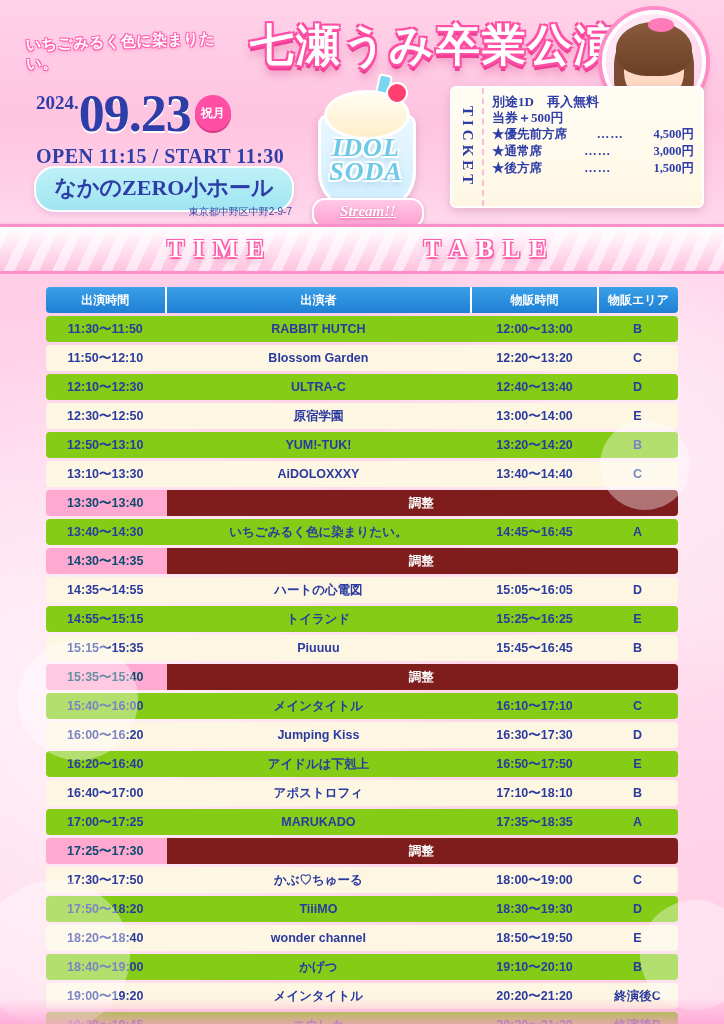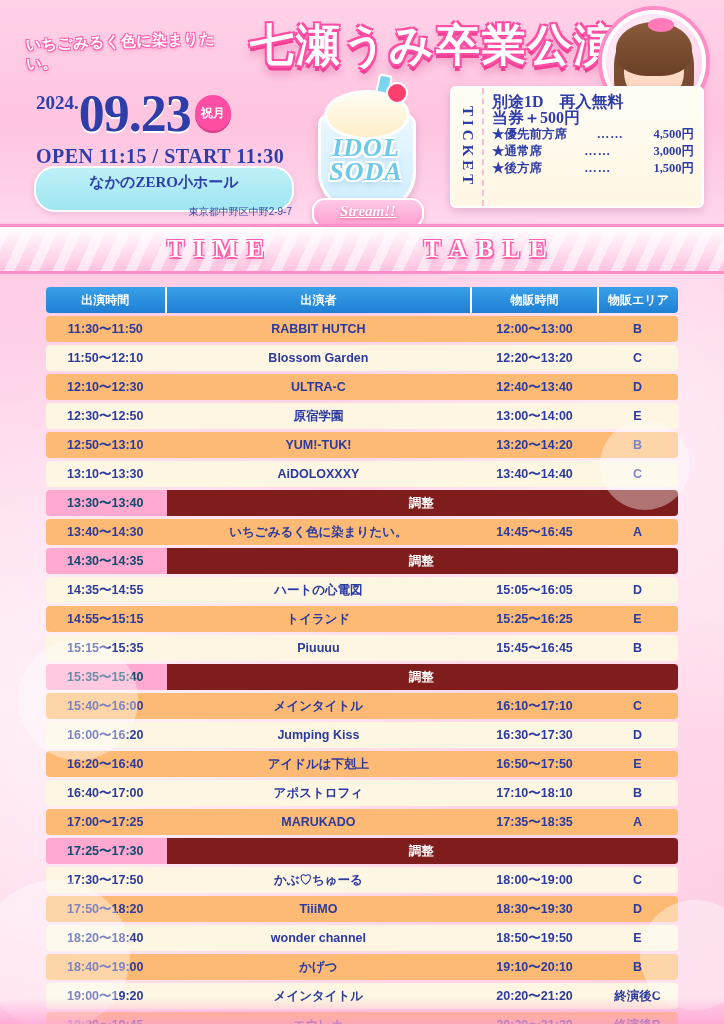--- a/index.html
+++ b/index.html
@@ -94,21 +94,21 @@
     letter-spacing:.5px;
   }
   .venue-pill{
     position:absolute;left:34px;top:166px;width:256px;height:42px;border-radius:21px;
     background:linear-gradient(180deg,#bff0f7 0%, #9fe6f2 100%);
     border:2px solid #ffffff;
     box-shadow:0 2px 6px rgba(120,60,120,.18);
   }
   .venue-name{
     position:absolute;left:0;right:0;top:5px;text-align:center;
-    font-size:15px;font-weight:bold;color:#2f3da8;
+    font-size:22px;font-weight:bold;color:#2f3da8;
     font-family:"Liberation Serif", serif;
   }
   .venue-addr{
     position:absolute;left:0;right:0;top:37px;text-align:right;
     font-size:10px;color:#3a46a0;
   }
 
   
   .soda-logo{position:absolute;left:300px;top:78px;width:132px;height:150px;}
   .cup{
@@ -161,21 +161,21 @@
   }
   .ticket-label{
     width:30px;border-right:2px dashed #ffbcd9;
     display:flex;align-items:center;justify-content:center;
   }
   .ticket-label span{
     writing-mode:vertical-rl;font-size:15px;font-weight:bold;color:#2f3da8;letter-spacing:4px;
     font-family:"Liberation Serif", serif;
   }
   .ticket-body{flex:1;padding:6px 8px 0 8px;}
-  .tkt-line{font-size:16px;color:#2f3da8;font-weight:bold;line-height:16px;font-family:"Liberation Serif", serif;}
+  .tkt-line{font-size:13px;color:#2f3da8;font-weight:bold;line-height:16px;font-family:"Liberation Serif", serif;}
   .tkt-row{display:flex;justify-content:space-between;font-size:12.5px;color:#2f3da8;font-weight:bold;line-height:17px;font-family:"Liberation Serif", serif;}
   .tkt-row .dots{flex:1;text-align:center;letter-spacing:1px;color:#2f3da8;}
 
   
   .tt-bar{
     position:relative;height:44px;margin-top:2px;
     background:linear-gradient(180deg,#ffffff 0%, #ffe4f2 45%, #ffc2e0 100%);
     border-top:3px solid #ff8fc8;border-bottom:3px solid #ff8fc8;
     display:flex;align-items:center;justify-content:center;
   }
@@ -203,21 +203,21 @@
   thead tr th:last-child{border-radius:0 4px 4px 0;}
   tbody td{
     height:24px;font-size:12.5px;color:#2b3a9e;text-align:center;font-weight:bold;
     border-right:2px solid transparent;
   }
   .c-time{width:112px;}
   .c-artist{width:290px;}
   .c-goods{width:118px;}
   .c-area{width:72px;}
 
-  tr.r-a td{background:#fdba74;}
+  tr.r-a td{background:#84cc16;}
   tr.r-b td{background:#fdf6e2;}
   tr.adj td{background:#7f1d1d;color:#ffffff;}
   tr.adj td.c-time{background:#ffa8d0;color:#0c4a6e;}
 
   tbody td.c-time{border-radius:4px 0 0 4px;}
   tbody td.c-area{border-radius:0 4px 4px 0;}
   tr.adj td.span, tr.last td.span{border-radius:0 4px 4px 0;}
 
   .bottom-fade{
     position:absolute;left:0;right:0;bottom:0;height:26px;

